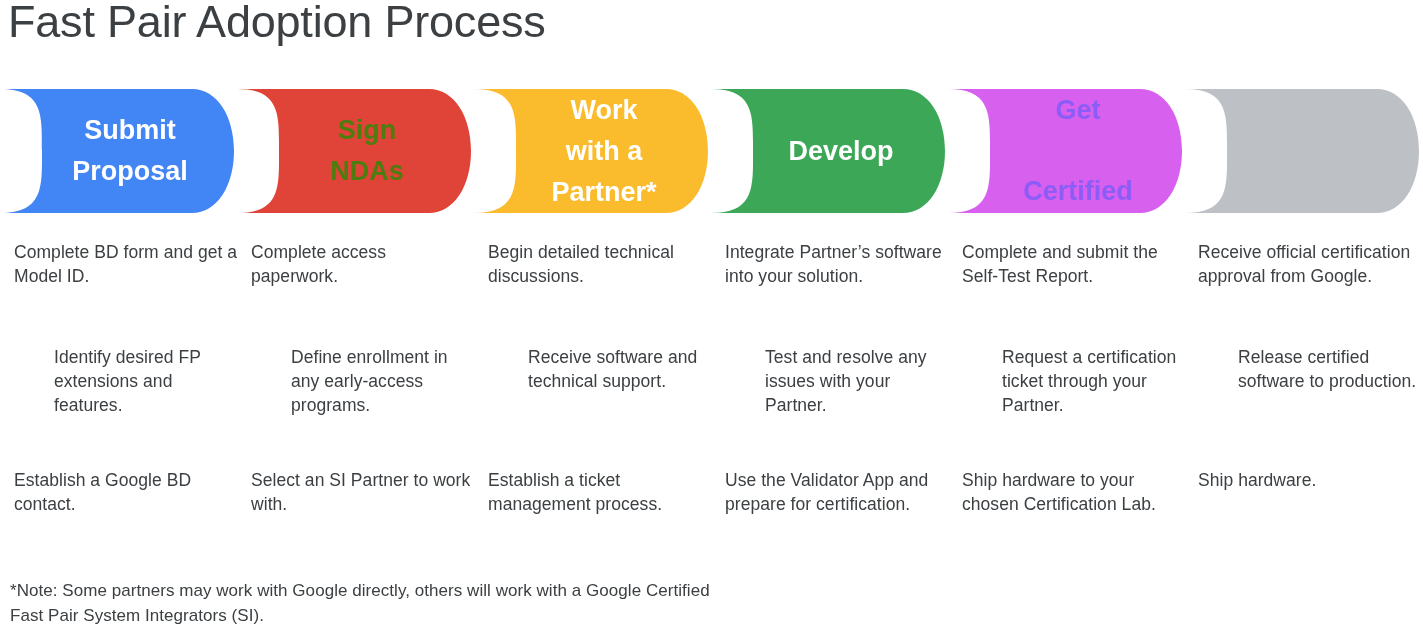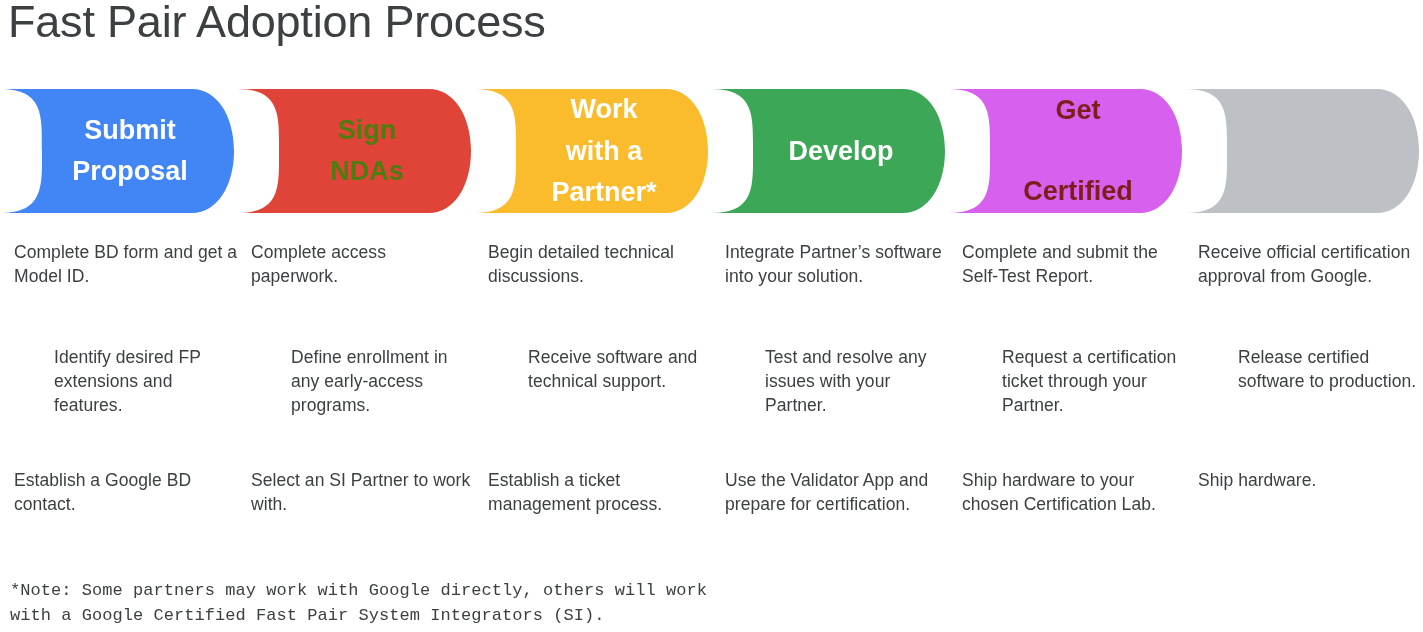--- a/index.html
+++ b/index.html
@@ -92,21 +92,20 @@
   
   #footnote {
     position: absolute;
     left: 10px;
     top: 578px;
     width: 720px;
     font-size: 17px;
     line-height: 25px;
     color: #3c4043;
     letter-spacing: 0.05px;
-    font-family: Liberation Mono, monospace;
   }
 </style>
 </head>
 <body>
 
 <div id="page-title">Fast Pair Adoption Process</div>
 
 <div id="process-banner">
     <div class="banner-step" style="left: 0px; width: 234px;">
       <svg width="234" height="124" viewBox="0 0 234 124">
@@ -123,39 +122,39 @@
       </svg>
       <div class="banner-label" style="left: 38px; width: 184px; color: #4d7c0f;">
         <div>Sign</div>
         <div>NDAs</div>
       </div>
     </div>
     <div class="banner-step" style="left: 474px; width: 234px;">
       <svg width="234" height="124" viewBox="0 0 234 124">
         <path d="M 0 0 L 192 0 C 217.2 0 234 27.28 234 62 C 234 96.72 217.2 124 192 124 L 0 124 C 44.1 124 42 96.72 42 62 C 42 27.28 44.1 0 0 0 Z" fill="#fabc2d"></path>
       </svg>
-      <div class="banner-label" style="left: 38px; width: 184px; color: rgb(255, 255, 255); justify-content: space-between;">
+      <div class="banner-label" style="left: 38px; width: 184px; color: rgb(255, 255, 255);">
         <div>Work</div>
         <div>with a</div>
         <div>Partner*</div>
       </div>
     </div>
     <div class="banner-step" style="left: 711px; width: 234px;">
       <svg width="234" height="124" viewBox="0 0 234 124">
         <path d="M 0 0 L 192 0 C 217.2 0 234 27.28 234 62 C 234 96.72 217.2 124 192 124 L 0 124 C 44.1 124 42 96.72 42 62 C 42 27.28 44.1 0 0 0 Z" fill="#3ca857"></path>
       </svg>
       <div class="banner-label" style="left: 38px; width: 184px; color: rgb(255, 255, 255);">
         <div>Develop</div>
       </div>
     </div>
     <div class="banner-step" style="left: 948px; width: 234px;">
       <svg width="234" height="124" viewBox="0 0 234 124">
         <path d="M 0 0 L 192 0 C 217.2 0 234 27.28 234 62 C 234 96.72 217.2 124 192 124 L 0 124 C 44.1 124 42 96.72 42 62 C 42 27.28 44.1 0 0 0 Z" fill="#d860ef"></path>
       </svg>
-      <div class="banner-label" style="left: 38px; width: 184px; color: #7f1d1d; gap: 40px;">
+      <div class="banner-label" style="left: 38px; width: 184px; color: #8b5cf6; gap: 40px;">
         <div>Get</div>
         <div>Certified</div>
       </div>
     </div>
     <div class="banner-step" style="left: 1185px; width: 234px;">
       <svg width="234" height="124" viewBox="0 0 234 124">
         <path d="M 0 0 L 192 0 C 217.2 0 234 27.28 234 62 C 234 96.72 217.2 124 192 124 L 0 124 C 44.1 124 42 96.72 42 62 C 42 27.28 44.1 0 0 0 Z" fill="#bdc1c6"></path>
       </svg>
     </div>
   </div>

